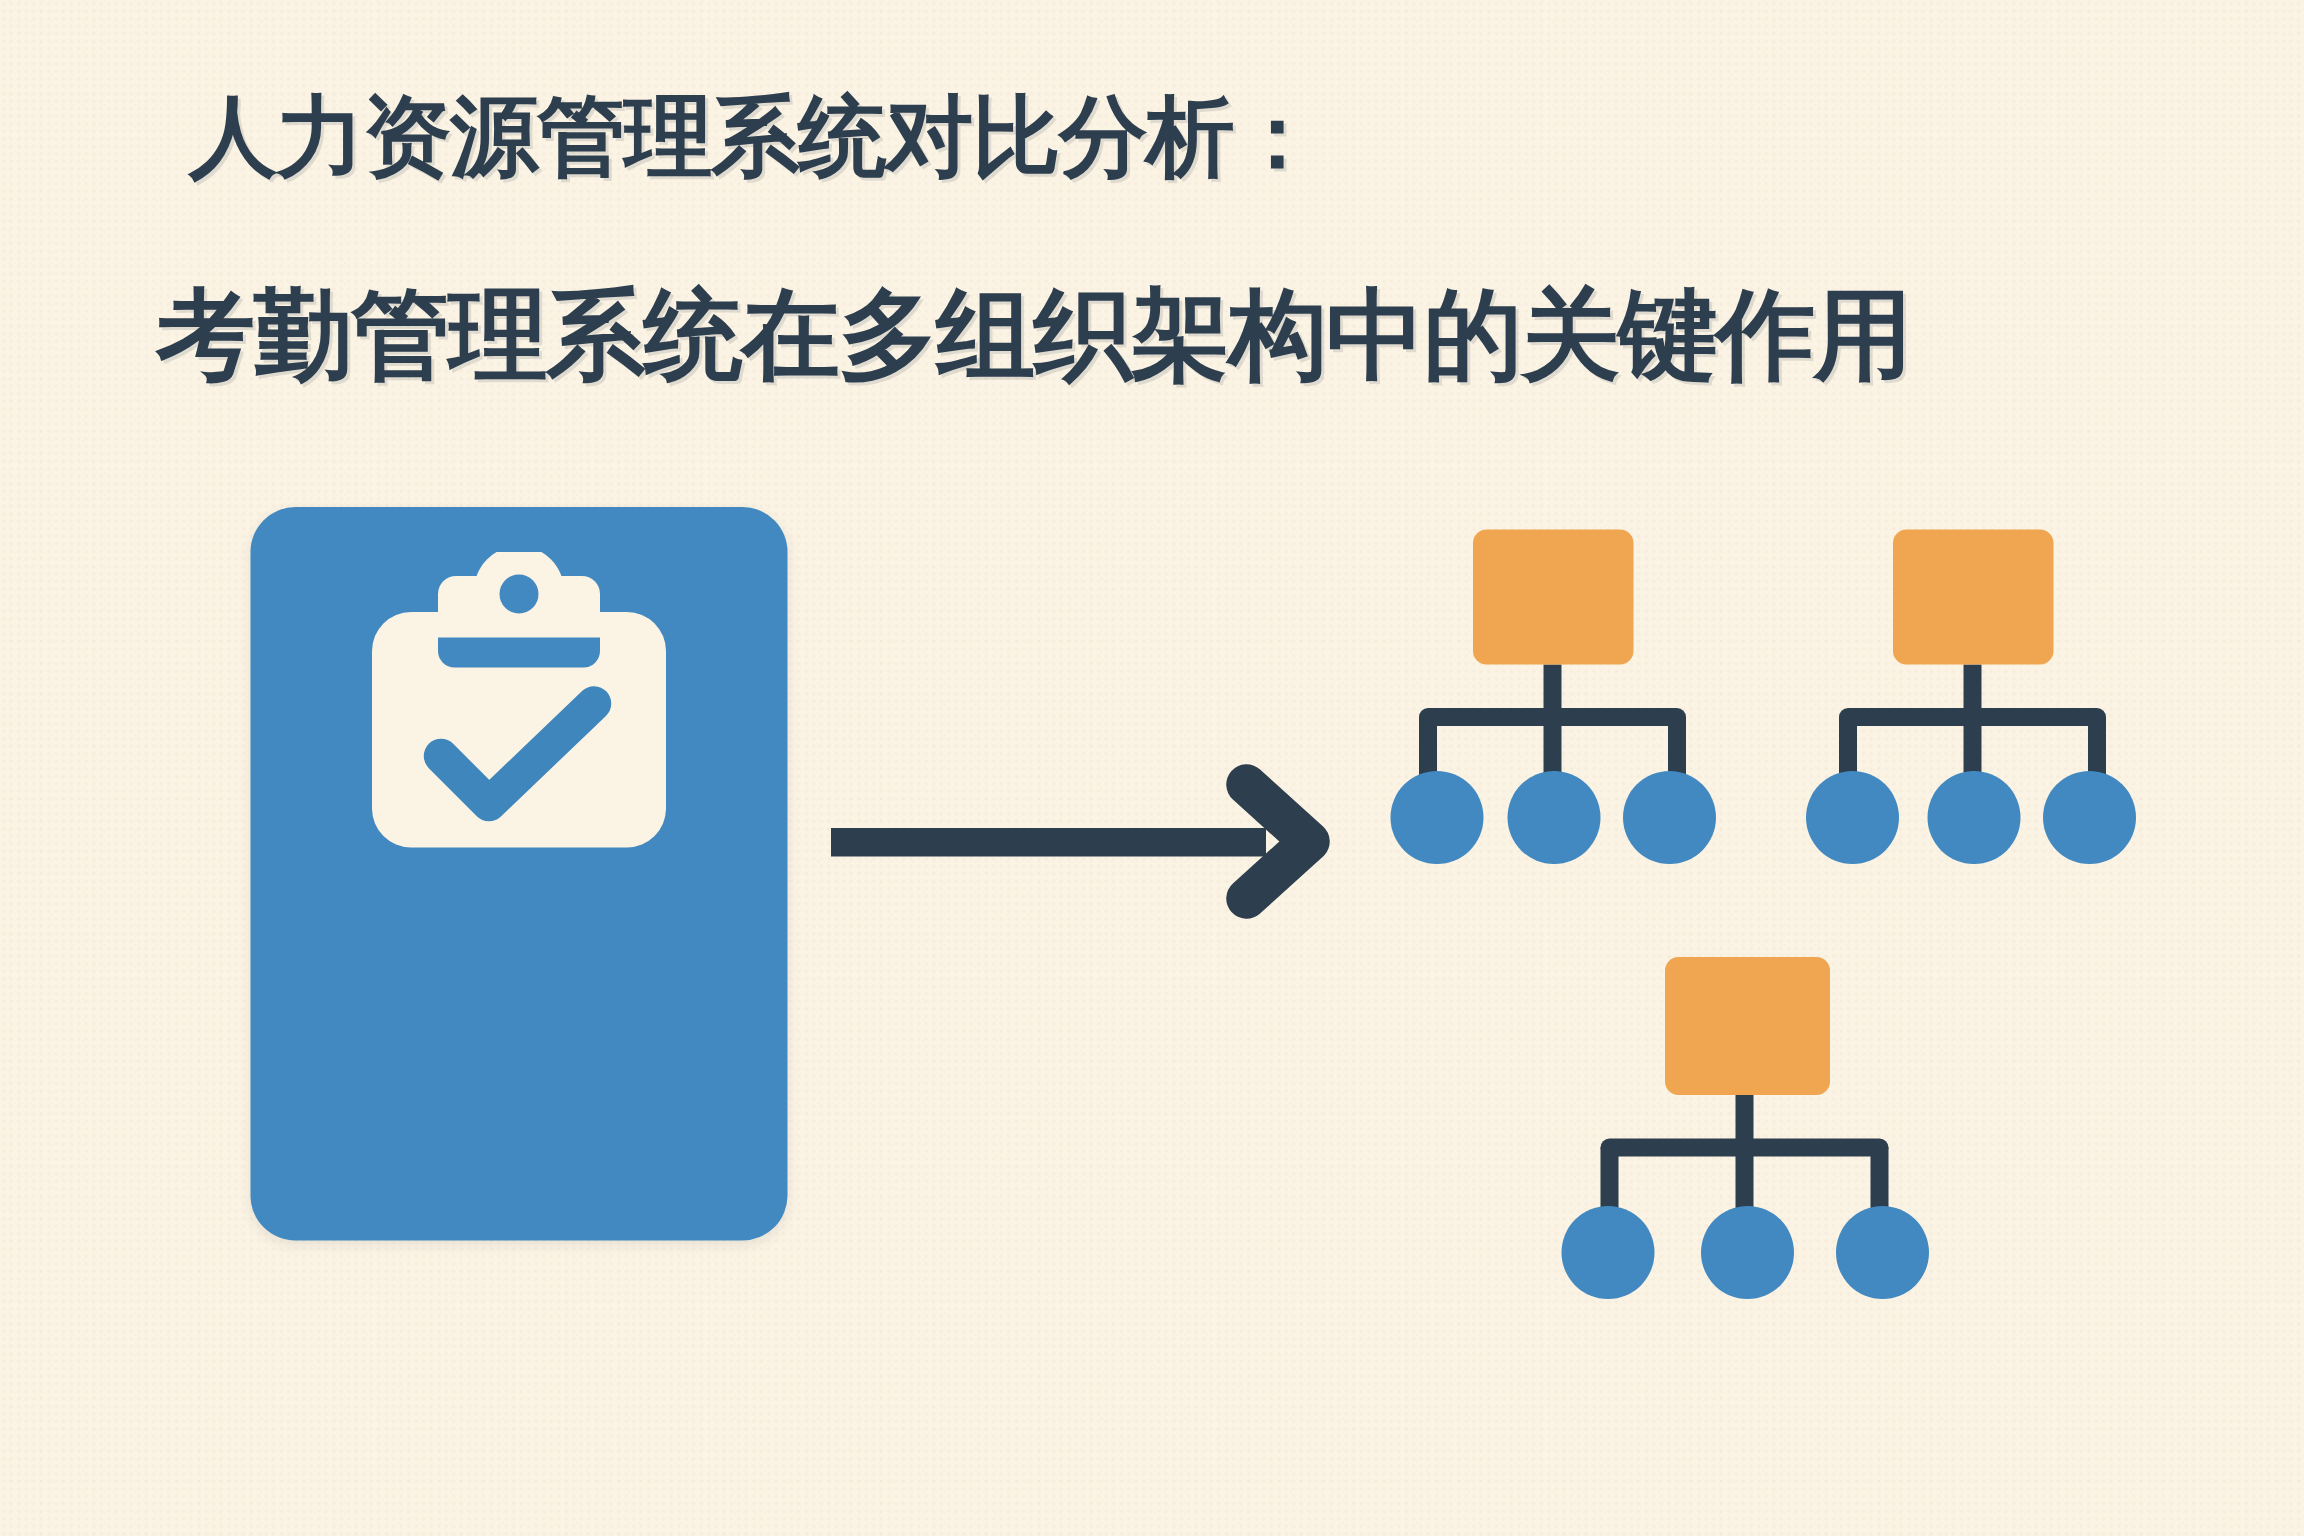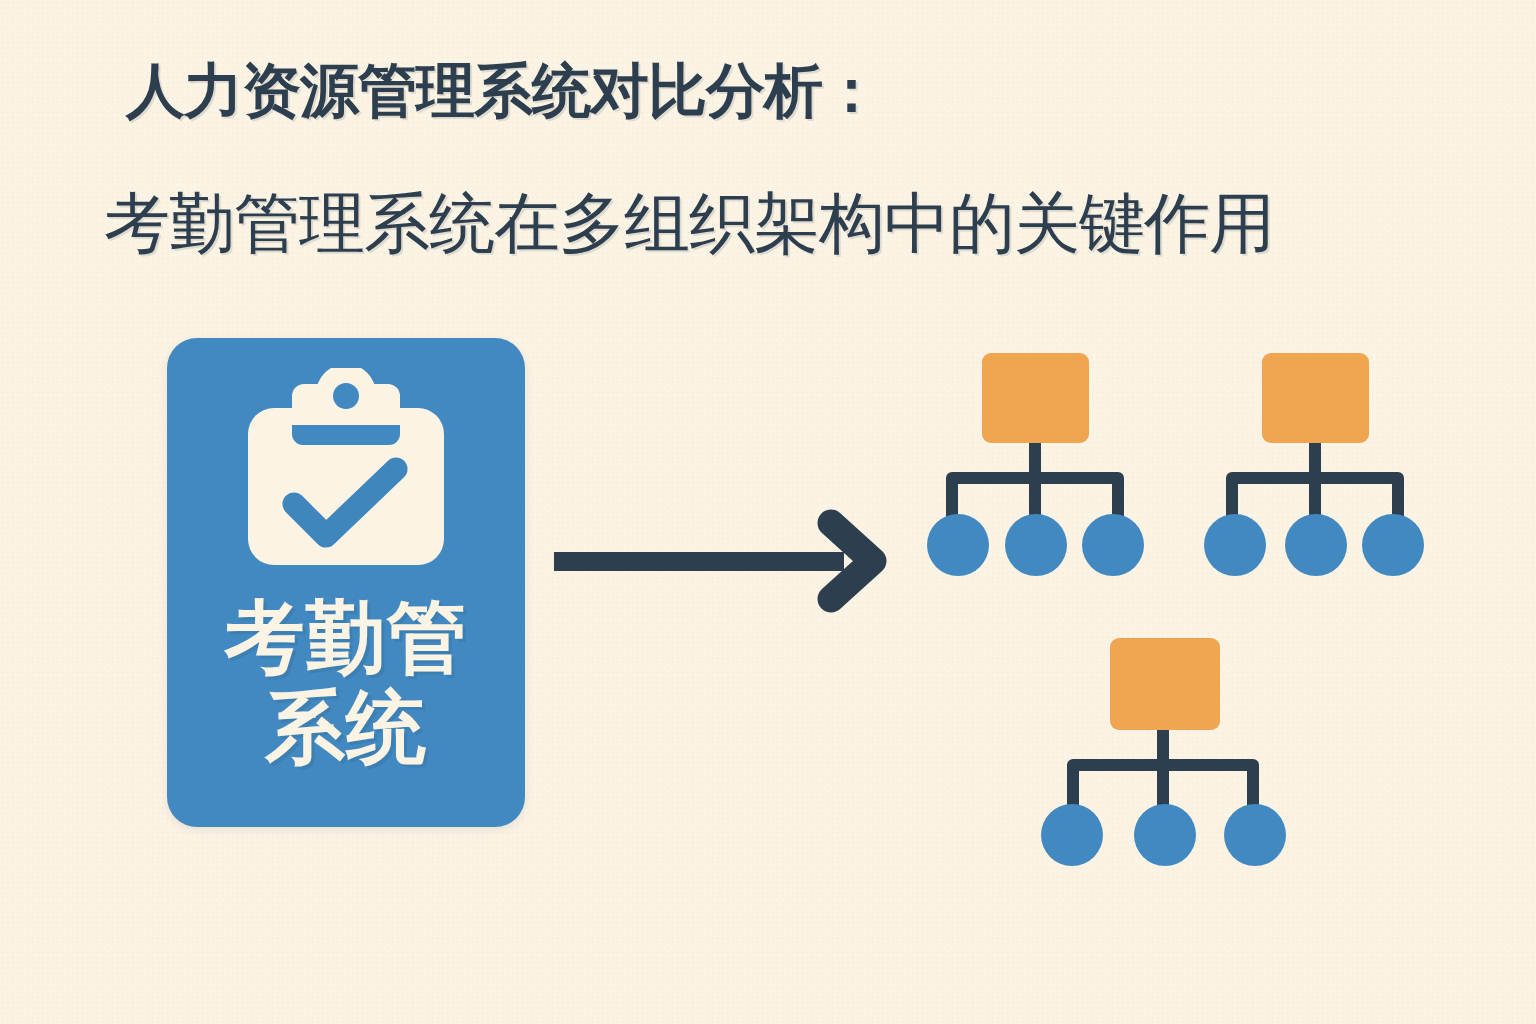--- a/index.html
+++ b/index.html
@@ -50,21 +50,21 @@
     letter-spacing: -1px;
     white-space: nowrap;
     text-shadow: 2px 2px 0 rgba(45,62,78,0.13);
   }
   .sub-title {
     position: absolute;
     left: 104px;
     top: 190px;
     font-size: 66px;
     line-height: 1.0;
-    font-weight: normal;
+    font-weight: bold;
     color: #2d3e4e;
     letter-spacing: -1px;
     white-space: nowrap;
     text-shadow: 2px 2px 0 rgba(45,62,78,0.13);
   }
 
   
   .system-card {
     position: absolute;
     left: 167px;
@@ -138,21 +138,20 @@
         <path d="M72 26 a30 30 0 0 1 60 0 z" fill="#fbf3e4"></path>
 
         <path d="M48 57 h108 v9 a11 11 0 0 1 -11 11 H59 a11 11 0 0 1 -11 -11 z" fill="#4189c0"></path>
 
         <circle cx="102" cy="28" r="13" fill="#4189c0"></circle>
 
         <path d="M50 136 L82 168 L152 101" fill="none" stroke="#3f86bd" stroke-width="23" stroke-linecap="round" stroke-linejoin="round"></path>
       </svg>
     </div>
 
-    <div class="card-label">考勤管系统</div>
   </div>
 
   <div class="flow-arrow">
     <svg viewBox="0 0 340 112" width="340" height="112" aria-hidden="true">
       <rect x="6" y="47" width="290" height="19" fill="#2d3e4e"></rect>
       <path d="M283 18 L325 56 L283 94" fill="none" stroke="#2d3e4e" stroke-width="27" stroke-linecap="round" stroke-linejoin="round"></path>
     </svg>
   </div>
 
   <div class="org-chart org-1">

